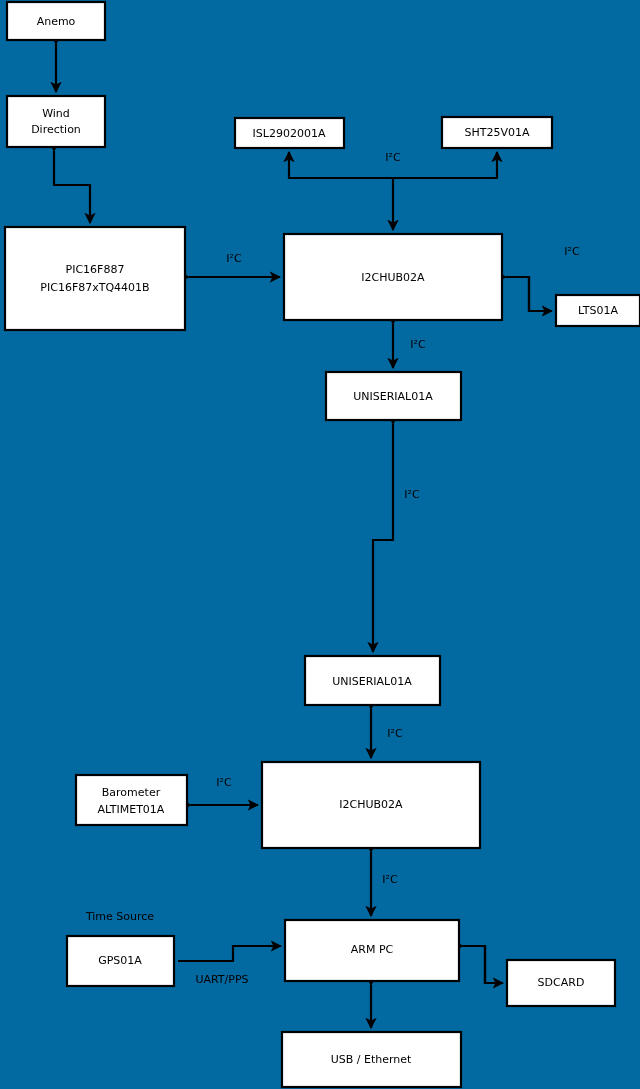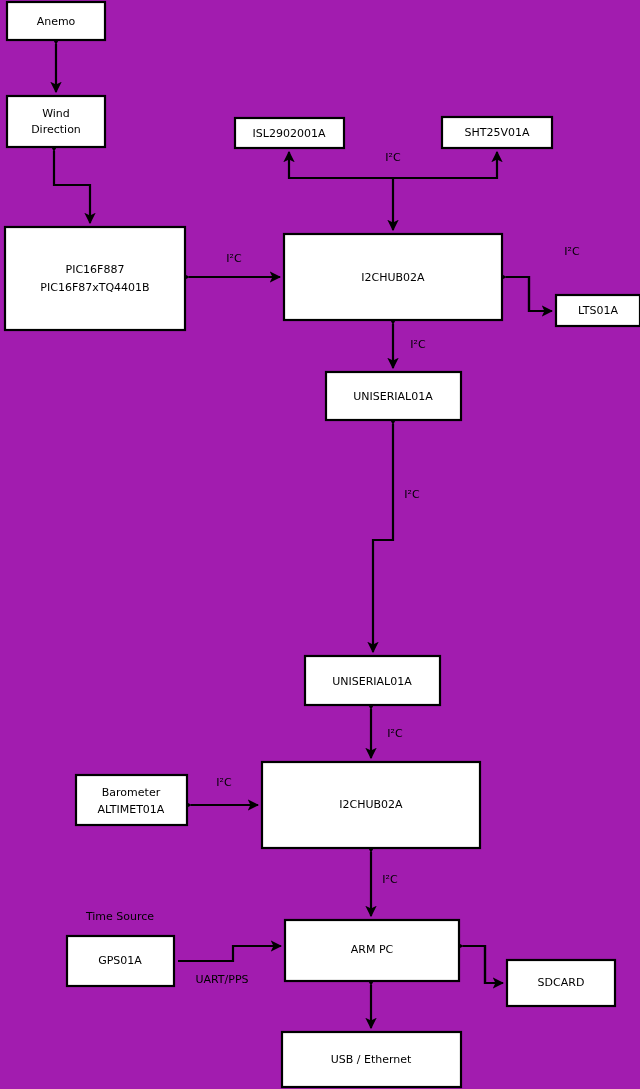--- a/index.html
+++ b/index.html
@@ -10,21 +10,21 @@
   body {
     width: 640px;
     height: 1089px;
     font-family: "DejaVu Sans", sans-serif;
     overflow: hidden;
   }
   #diagram-root {
     position: relative;
     width: 640px;
     height: 1089px;
-    background: #a21caf;
+    background: #0369a1;
   }
   svg#diagram {
     display: block;
     width: 640px;
     height: 1089px;
   }
   .node-box {
     fill: #ffffff;
     stroke: #000000;
     stroke-width: 2.2;

